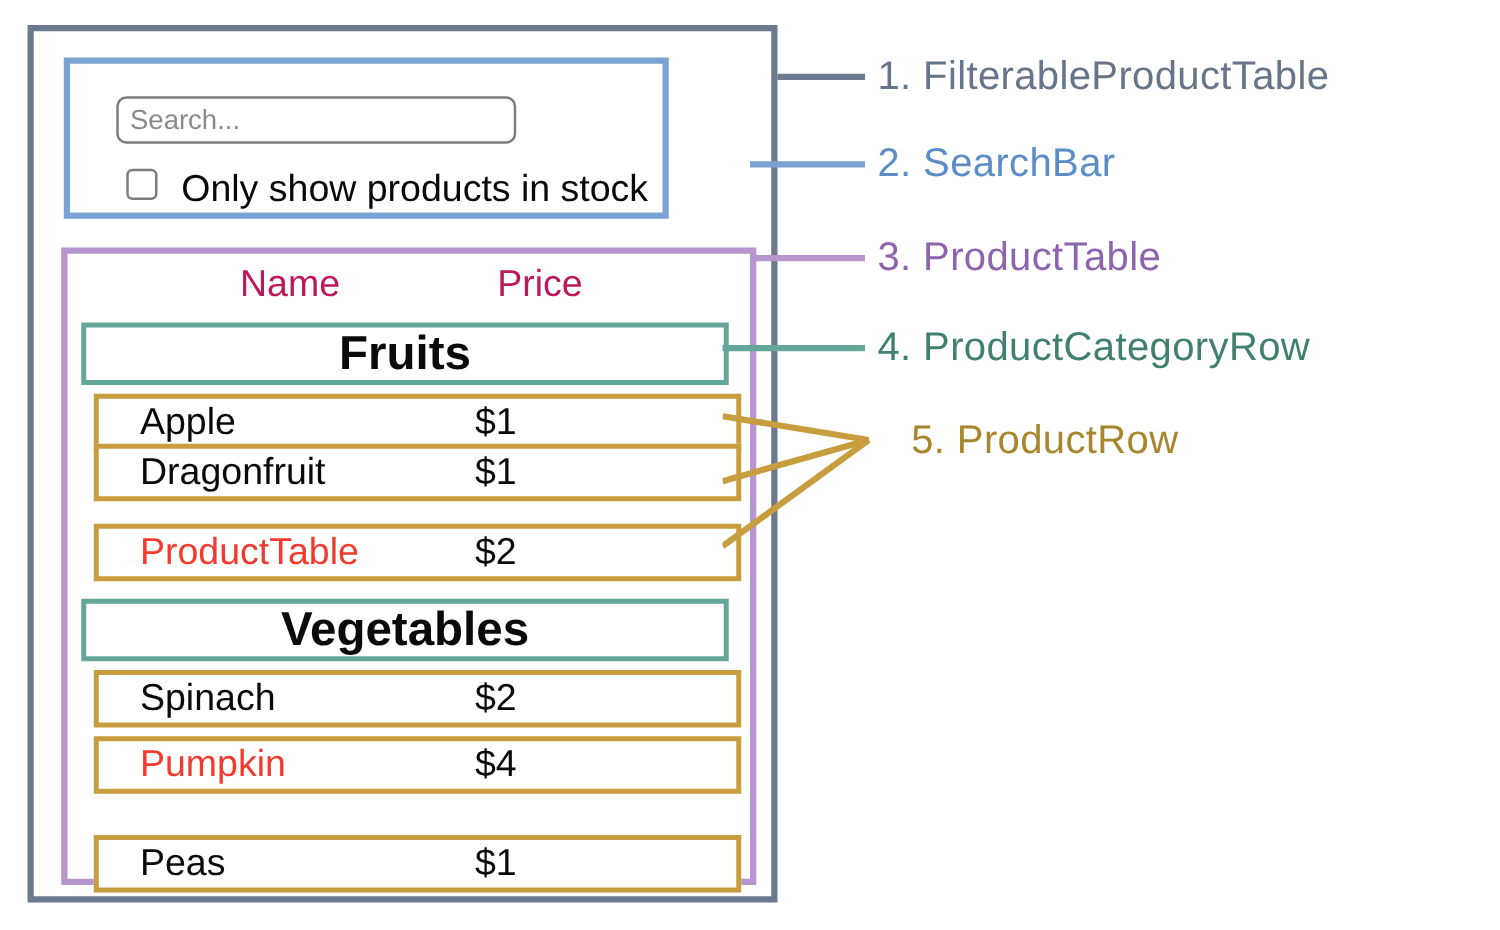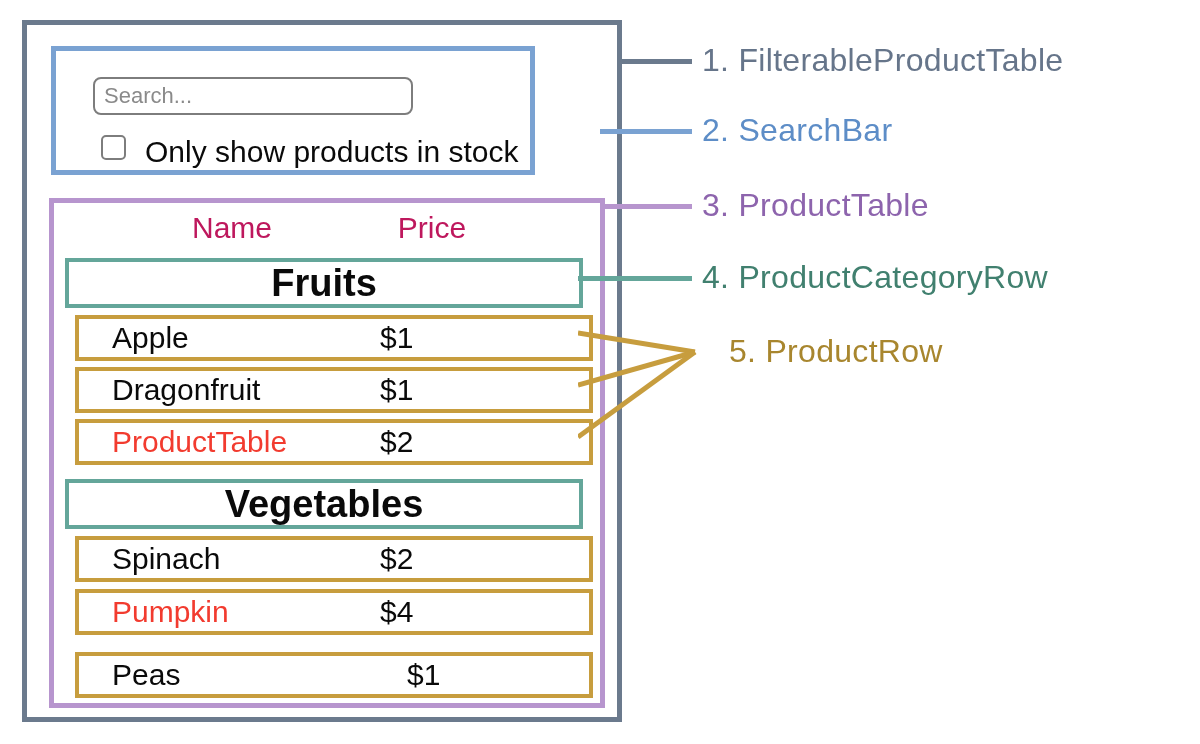--- a/index.html
+++ b/index.html
@@ -59,26 +59,26 @@
     border:4px solid var(--gold);background:#ffffff;
     display:grid;grid-template-columns:301px auto;align-items:center;
     font-size:30px;color:#0a0a0a;margin-left:10px;
   }
   .product-row .cell-name{padding-left:33px;white-space:nowrap;}
   .product-row .cell-price{white-space:nowrap;}
   .oos{color:var(--red);}
 
   .cat-fruits{top:55px;}
   .row-apple{top:112px;}
-  .row-dragonfruit{top:164px;}
+  .row-dragonfruit{top:152px;}
   .row-passionfruit{top:216px;}
   .cat-vegetables{top:276px;}
   .row-spinach{top:333px;}
   .row-pumpkin{top:386px;}
-  .row-peas{top:449px;gap:27px;}
+  .row-peas{top:465px;}
 
   
   .connector{position:absolute;height:5px;z-index:5;}
   .conn-1{left:622px;top:59px;width:70px;background:var(--frame);}
   .conn-2{left:600px;top:129px;width:92px;background:var(--blue);}
   .conn-3{left:600px;top:204px;width:92px;background:var(--purple);}
   .conn-4{left:578px;top:276px;width:114px;background:var(--teal);}
   .conn-5-svg{position:absolute;left:578px;top:318px;z-index:5;}
 
   

